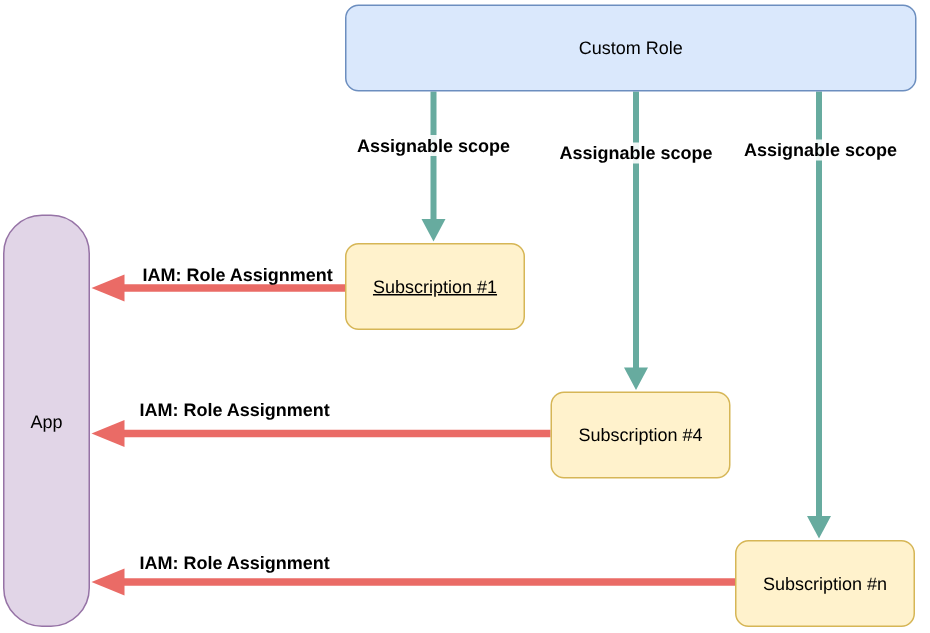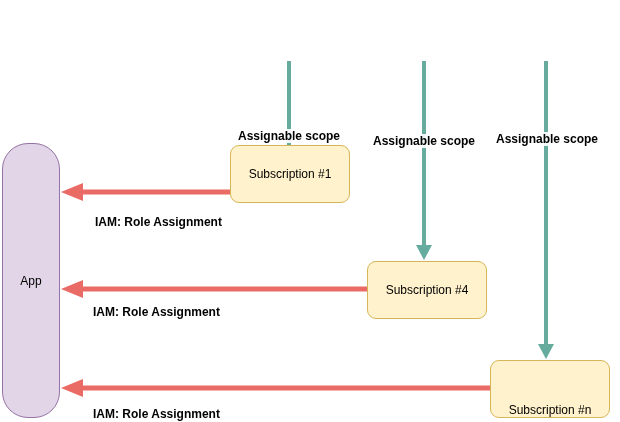--- a/index.html
+++ b/index.html
@@ -33,43 +33,42 @@
     background: var(--role-fill); border-color: var(--role-stroke);
   }
   .node-app {
     left: 2px; top: 143px; width: 58px; height: 275px;
     background: var(--app-fill); border-color: var(--app-stroke); border-radius: 26px;
   }
   .node-subscription {
     width: 120px; height: 58px;
     background: var(--sub-fill); border-color: var(--sub-stroke);
   }
-  .node-sub-1 { left: 230px; top: 145px; }
+  .node-sub-1 { left: 230px; top: 162px; text-decoration: underline; }
   .node-sub-2 { left: 367px; top: 261px; }
-  .node-sub-n { left: 490px; top: 360px; align-items: flex-end; }
+  .node-sub-n { left: 490px; top: 360px; }
 
   svg.arrows {
     position: absolute;
     left: 0; top: 0;
     z-index: 1;
   }
   .scope-line { stroke: var(--scope-arrow); stroke-width: 4; fill: none; }
   .scope-head { fill: var(--scope-arrow); stroke: none; }
   .iam-line { stroke: var(--iam-arrow); stroke-width: 5; fill: none; }
   .iam-head { fill: var(--iam-arrow); stroke: none; }
 
   .edge-label {
     position: absolute;
     font-size: 12px;
     font-weight: bold;
     color: var(--label-text, #000000);
     white-space: nowrap;
     z-index: 3;
     line-height: 14px;
-    margin-top: 39px;
   }
   .scope-label {
     transform: translateX(-50%);
     background: rgba(255,255,255,0.9);
     padding: 0 1px;
   }
   .lbl-scope-1 { left: 289px; top: 90px; }
   .lbl-scope-2 { left: 424px; top: 95px; }
   .lbl-scope-3 { left: 547px; top: 93px; }
   .lbl-iam-1 { left: 95px; top: 176px; }
@@ -103,20 +102,23 @@
     <g>
       <line class="iam-line" x1="367" y1="289" x2="82" y2="289"></line>
       <polygon class="iam-head" points="61,289 83,280 83,298"></polygon>
     </g>
     <g>
       <line class="iam-line" x1="490" y1="388" x2="82" y2="388"></line>
       <polygon class="iam-head" points="61,388 83,379 83,397"></polygon>
     </g>
   </svg>
 
+  <div class="node node-custom-role">
+    <span>Custom Role</span>
+  </div>
 
   <div class="node node-app">
     <span>App</span>
   </div>
 
   <div class="node node-subscription node-sub-1">
     <span>Subscription #1</span>
   </div>
 
   <div class="node node-subscription node-sub-2">

